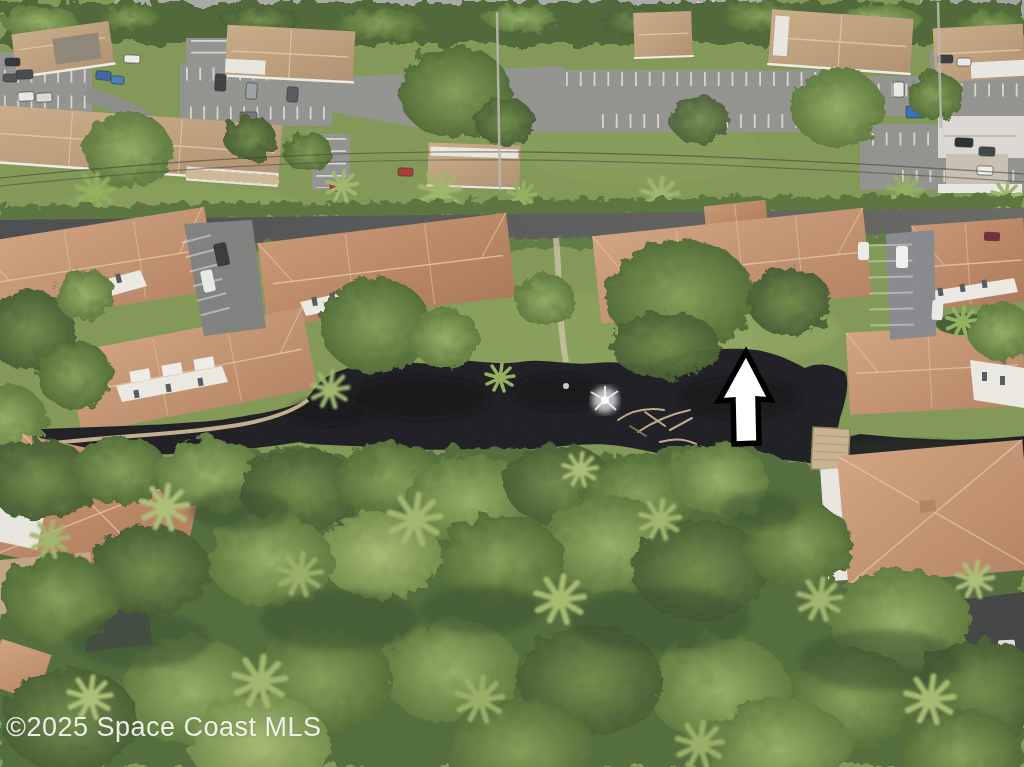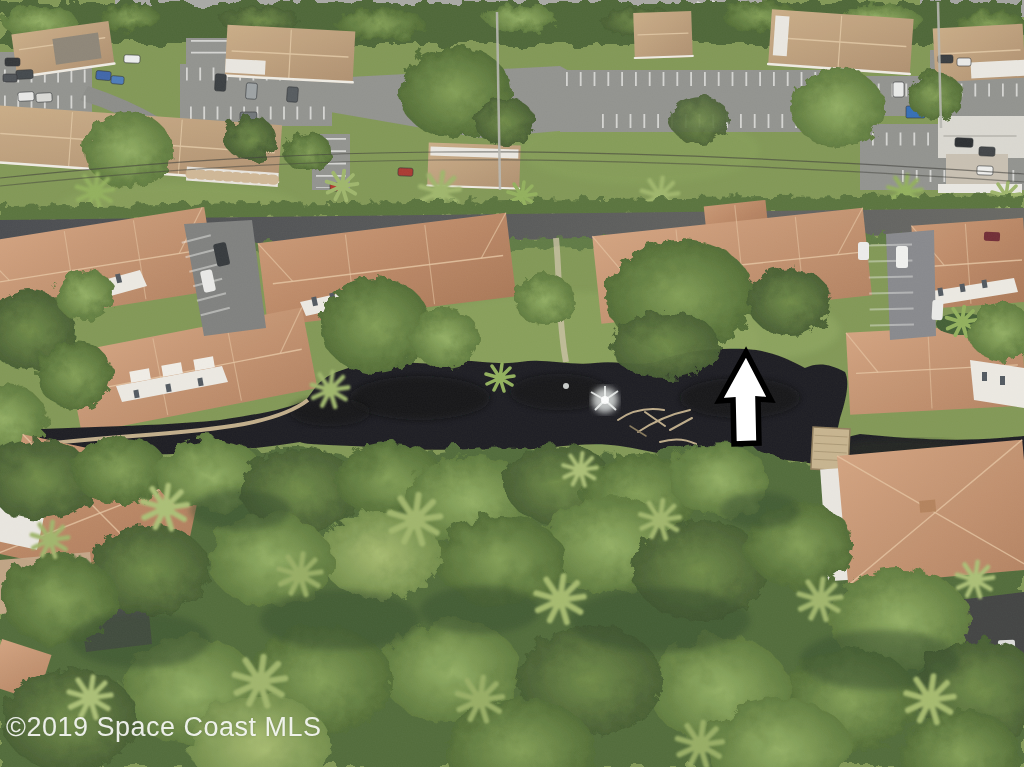--- a/index.html
+++ b/index.html
@@ -485,14 +485,14 @@
     <line x1="497" y1="12" x2="500" y2="190" stroke="#b6b6b0" stroke-width="2.5" opacity=".9"></line>
     <line x1="938" y1="2" x2="941" y2="128" stroke="#b6b6b0" stroke-width="2.5" opacity=".9"></line>
   </g>
 
   <rect width="1024" height="767" filter="url(#grain)" opacity=".6"></rect>
   <rect width="1024" height="767" fill="#ffffff" opacity=".03"></rect>
 
   <polygon points="746,352 719,401 733,400 734,444 759,443 758,399 771,400" fill="#ffffff" stroke="#000000" stroke-width="5.5" stroke-linejoin="miter"></polygon>
 </svg>
 
-<div class="watermark">©2019 Space Coast MLS</div>
+<div class="watermark">©2025 Space Coast MLS</div>
 </div>
 
 </body></html>

